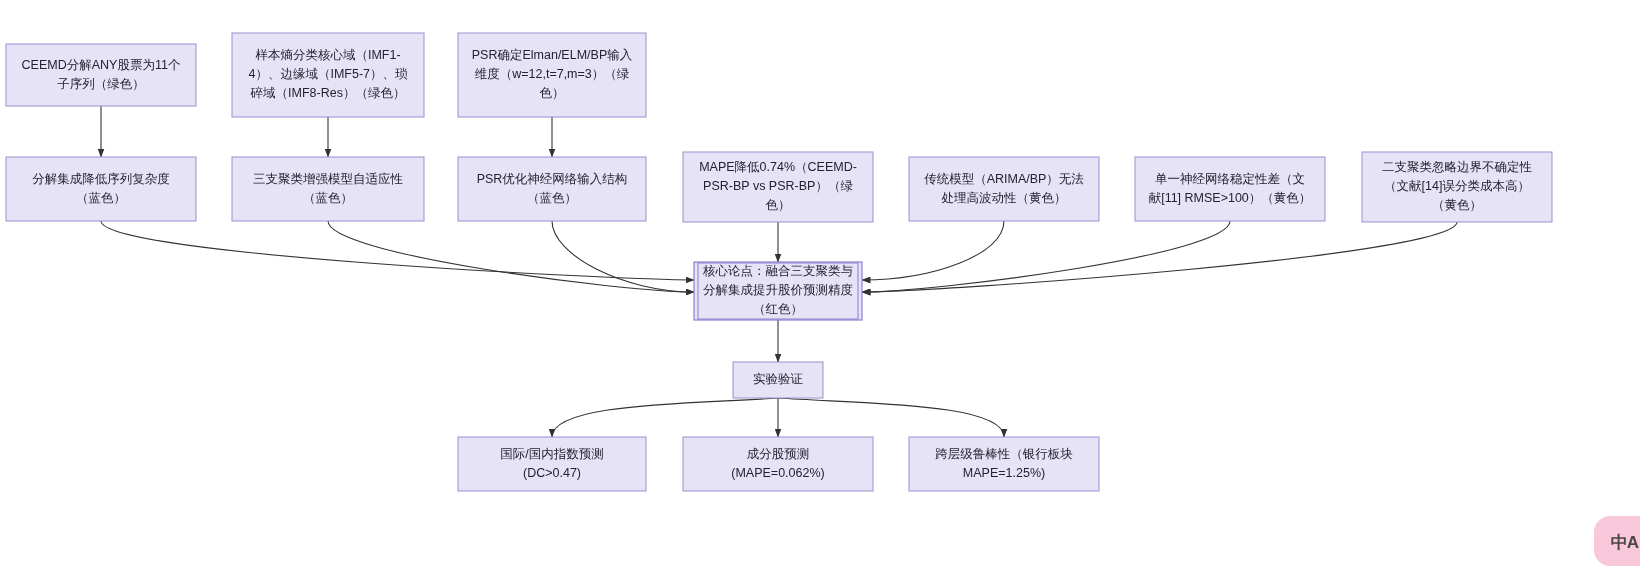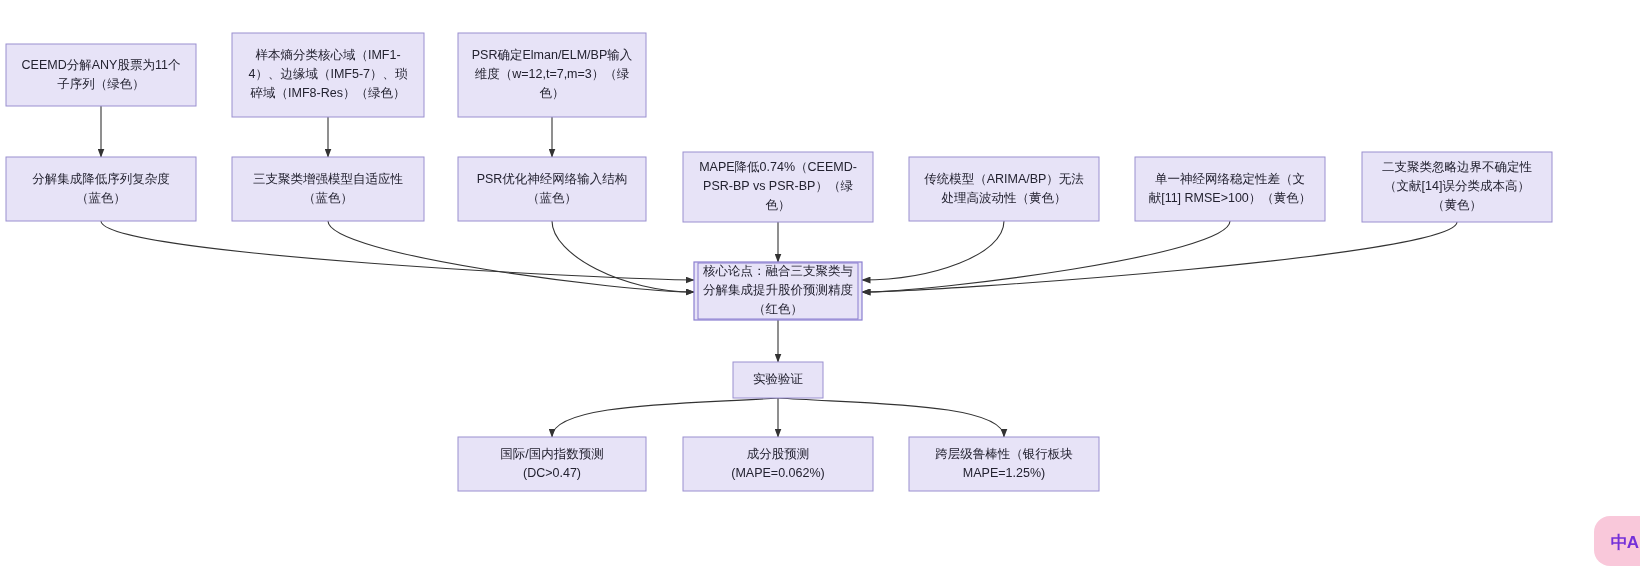--- a/index.html
+++ b/index.html
@@ -25,21 +25,21 @@
   .edge{
     fill:none;stroke:#333333;stroke-width:1.1;
   }
   .watermark-badge{
     position:absolute;right:-18px;bottom:8px;
     width:64px;height:50px;border-radius:16px;
     background:#f6a7c4;opacity:.62;
   }
   .watermark-text{
     position:absolute;right:2px;bottom:20px;
-    color:#6d28d9;font-size:17px;font-weight:bold;
+    color:#404040;font-size:17px;font-weight:bold;
     font-family:"Liberation Sans","DejaVu Sans",sans-serif;
     letter-spacing:-1px;opacity:.95;
   }
 </style>
 </head>
 <body>
 
 <svg id="canvas" viewBox="0 0 1640 574">
   <defs>
     <marker id="arrowhead" markerWidth="9" markerHeight="7" refX="8.5" refY="3.5" orient="auto" markerUnits="userSpaceOnUse">

